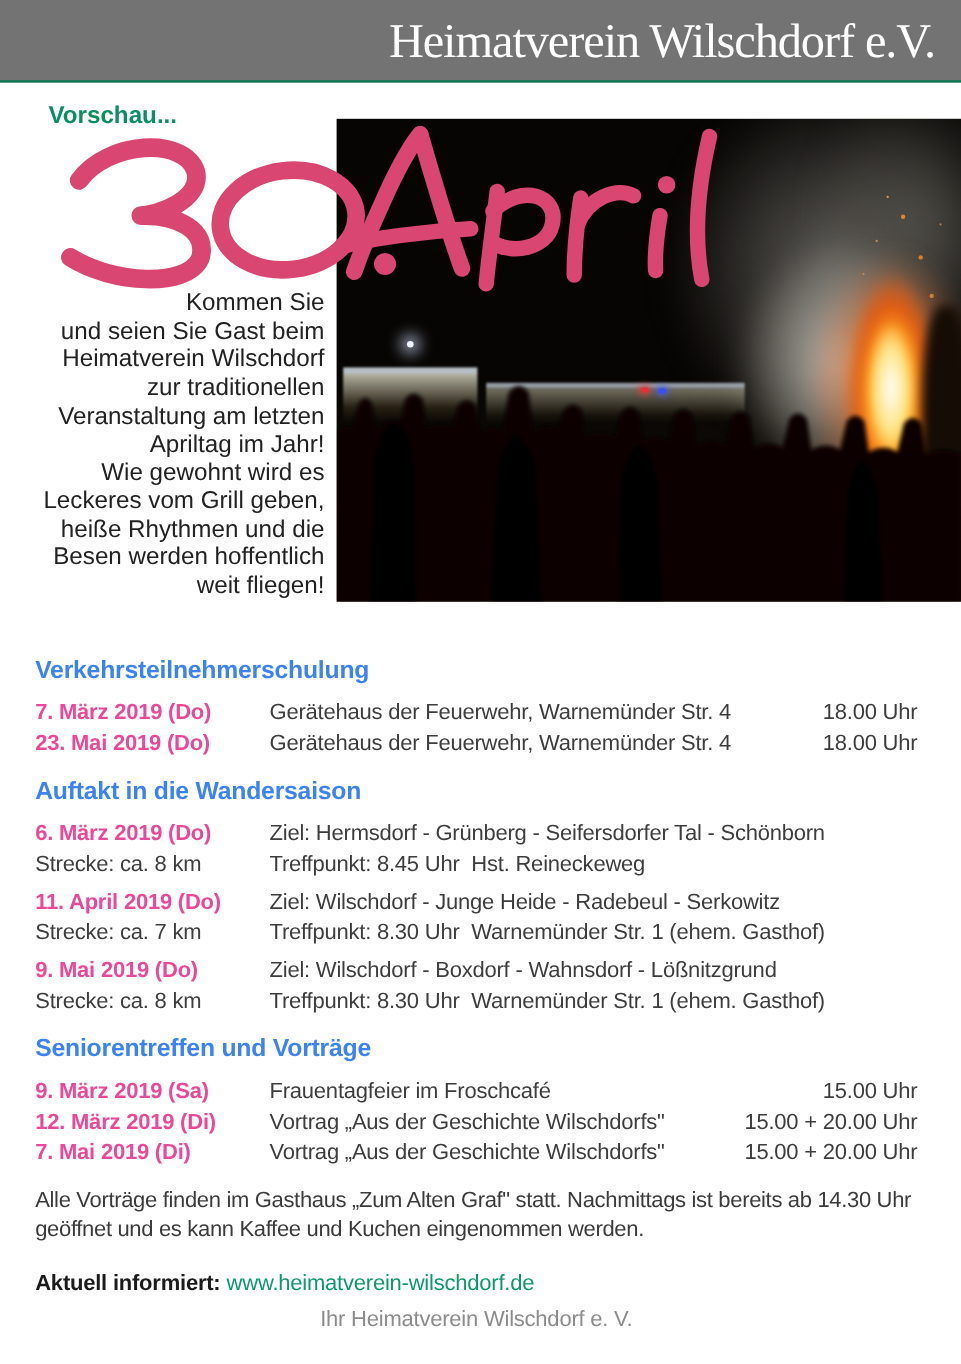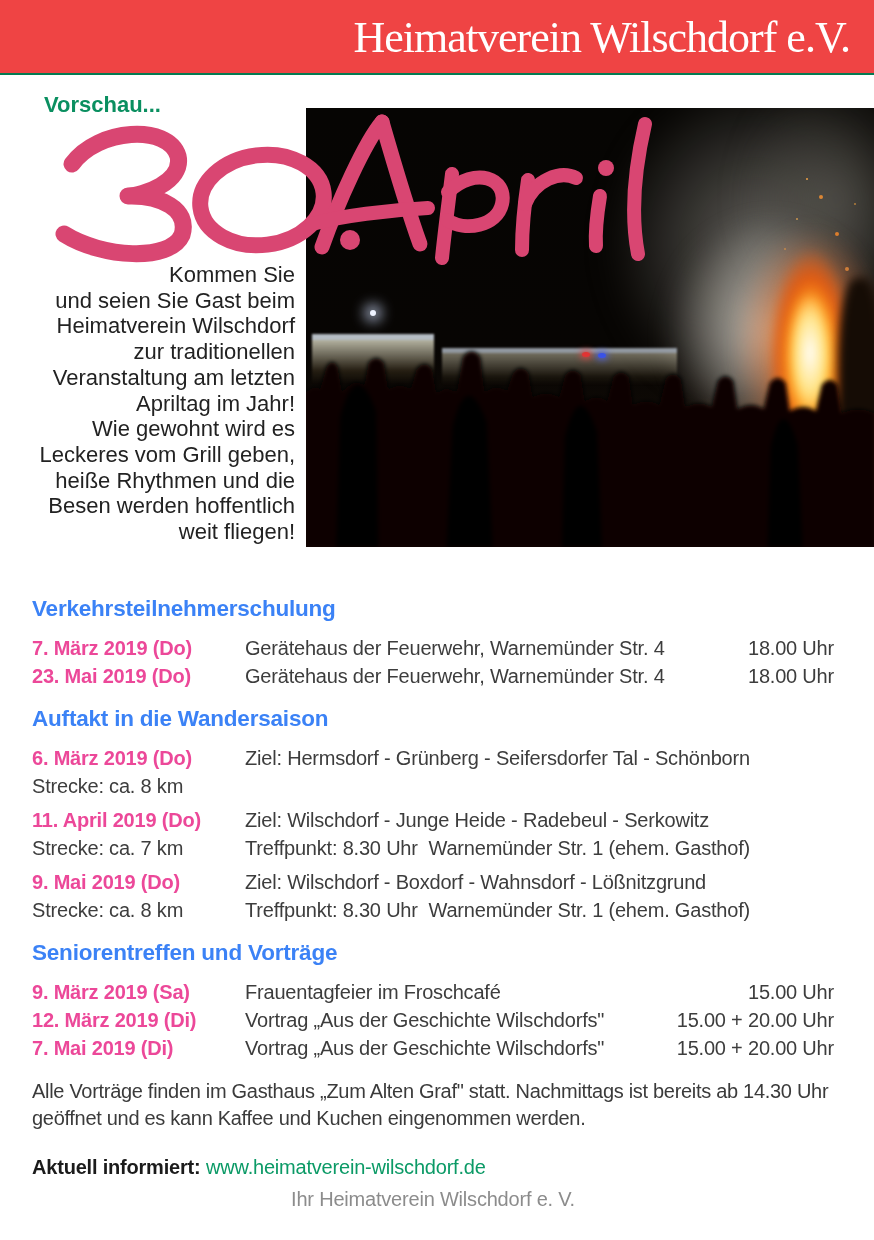--- a/index.html
+++ b/index.html
@@ -1,20 +1,20 @@
 <!DOCTYPE html>
 <html><head>
 <meta charset="utf-8">
 <style>
   html,body{margin:0;padding:0;background:#fff;}
   .page{position:relative;width:874px;height:1240px;background:#ffffff;overflow:hidden;
         font-family:"Liberation Sans",sans-serif;}
 
   
-  .banner{position:absolute;left:0;top:0;width:874px;height:75px;background:#ef4444;
+  .banner{position:absolute;left:0;top:0;width:874px;height:75px;background:#737373;
           border-bottom:2px solid #047a52;box-sizing:border-box;}
   .banner h1{margin:0;height:73px;line-height:76px;text-align:right;padding-right:24px;
              color:#ffffff;font-family:"Liberation Serif",serif;font-weight:400;
              font-size:44px;letter-spacing:-1px;}
 
   
   .vorschau{position:absolute;left:44px;top:92px;color:#0a8f60;font-size:22px;font-weight:700;}
 
   
   .photo{position:absolute;left:306px;top:108px;width:568px;height:439px;background:
@@ -160,20 +160,21 @@
     </div>
 
     <h2>Auftakt in die Wandersaison</h2>
     <div class="rows rows-pairs">
       <div class="row">
         <div class="c1">6. März 2019 (Do)</div>
         <div class="c2">Ziel: Hermsdorf - Grünberg - Seifersdorfer Tal - Schönborn</div>
       </div>
       <div class="row">
         <div class="c1">Strecke: ca. 8 km</div>
+        <div class="c2">Treffpunkt: 8.45 Uhr  Hst. Reineckeweg</div>
       </div>
       <div class="row">
         <div class="c1">11. April 2019 (Do)</div>
         <div class="c2">Ziel: Wilschdorf - Junge Heide - Radebeul - Serkowitz</div>
       </div>
       <div class="row">
         <div class="c1">Strecke: ca. 7 km</div>
         <div class="c2">Treffpunkt: 8.30 Uhr  Warnemünder Str. 1 (ehem. Gasthof)</div>
       </div>
       <div class="row">

